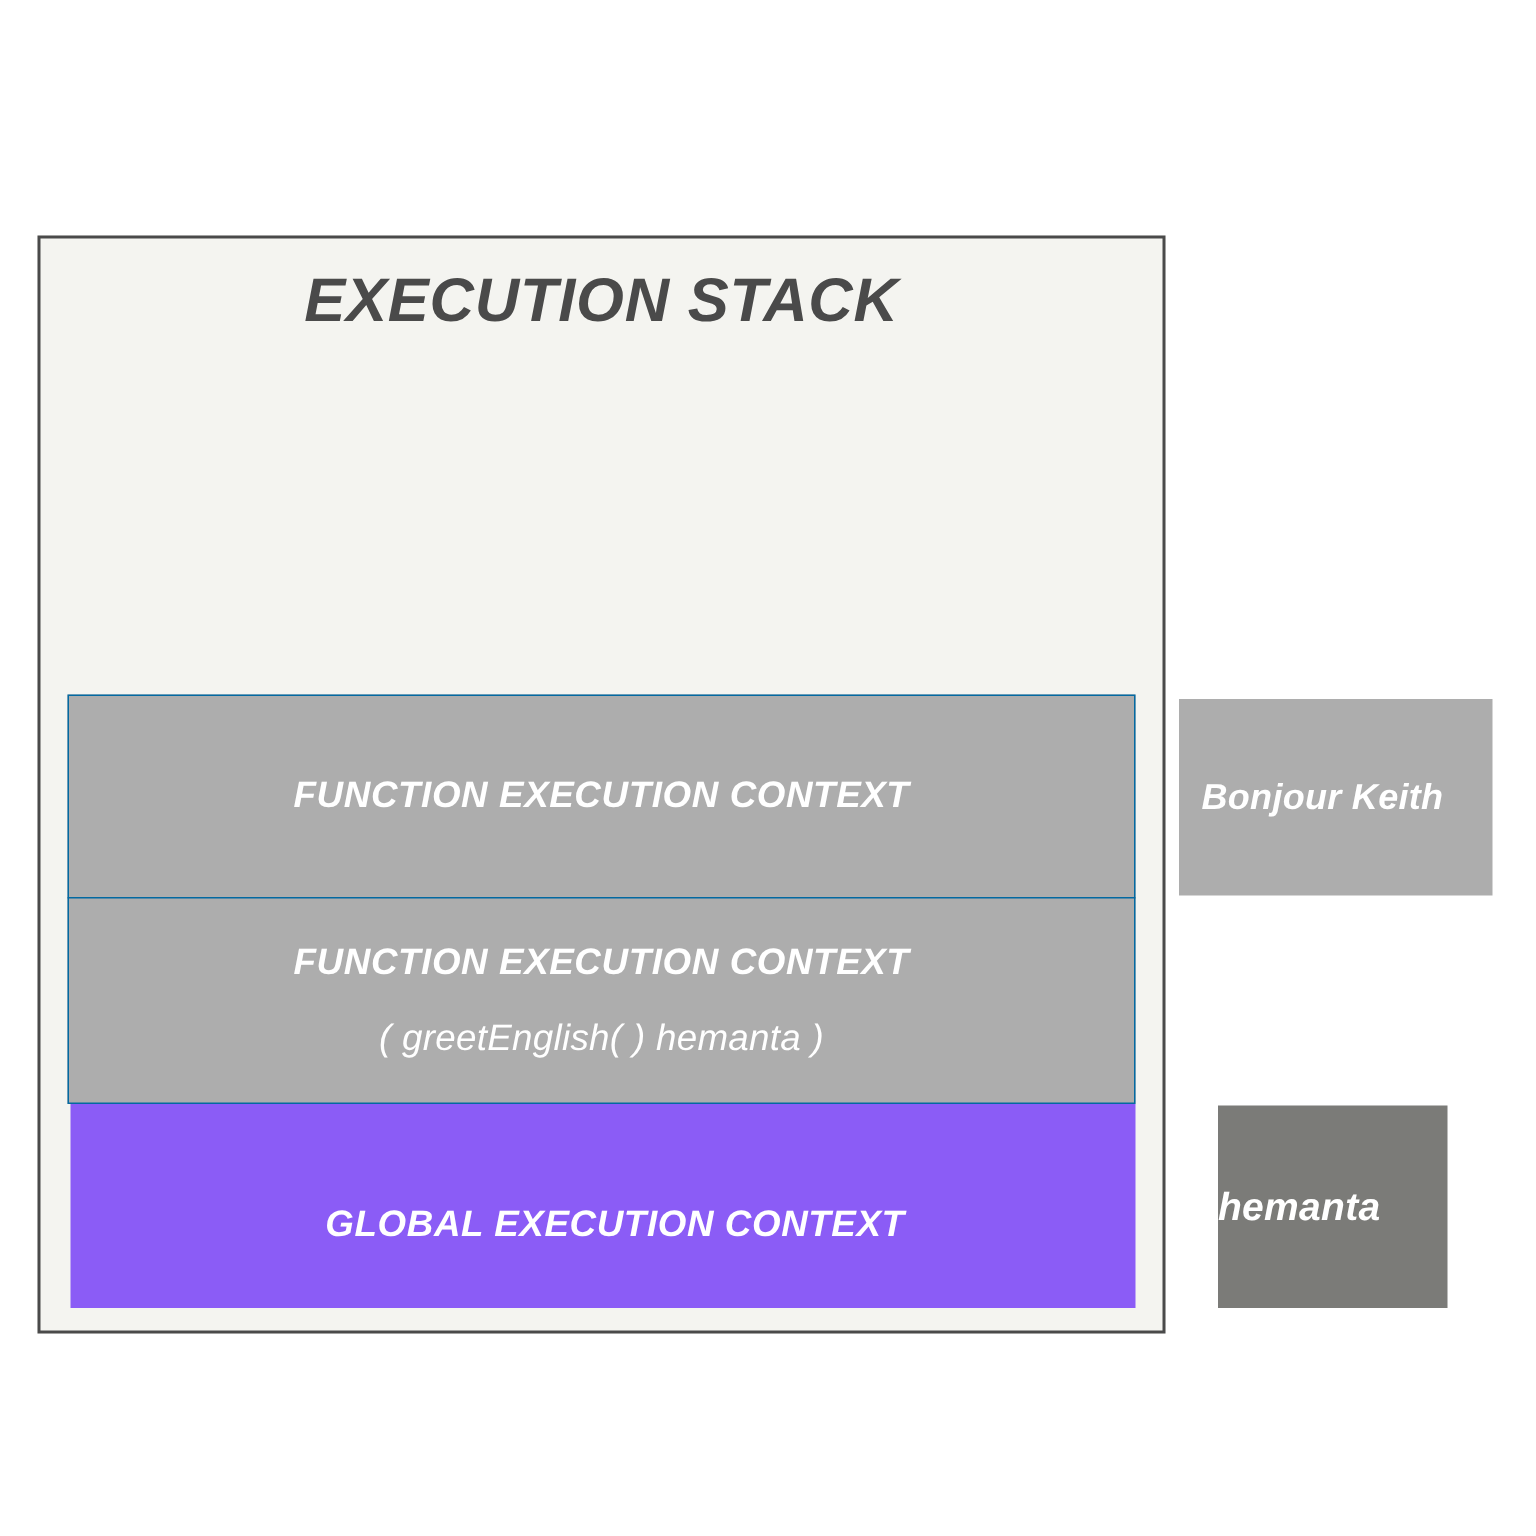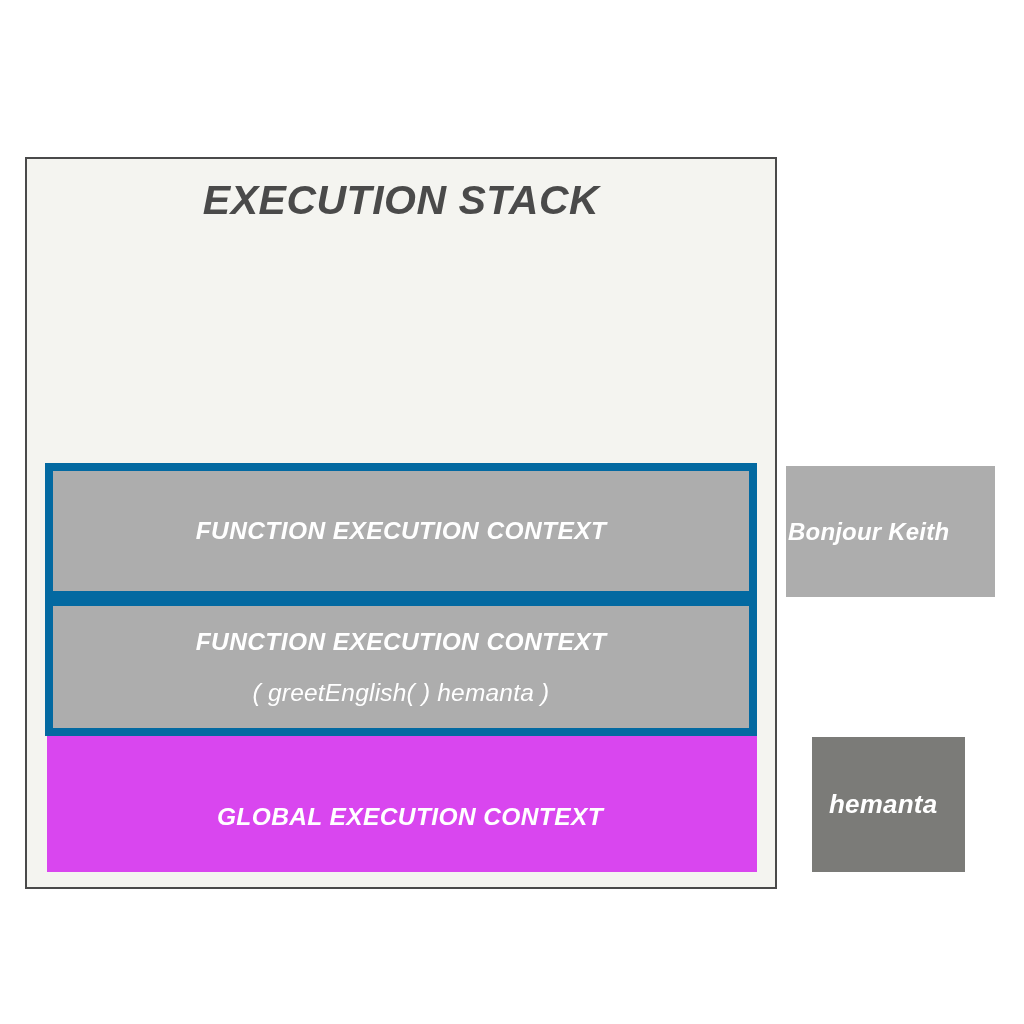--- a/index.html
+++ b/index.html
@@ -55,25 +55,25 @@
     box-sizing: border-box;
     display: flex;
     flex-direction: column;
     align-items: center;
     justify-content: center;
     color: #ffffff;
   }
 
   .frame-fn {
     background: #adadad;
-    border: 8px solid #0369a1;
+    border: 1px solid #0369a1;
   }
 
   .frame-global {
-    background: #d946ef;
+    background: #8b5cf6;
     border: none;
     padding-left: 16px;
   }
 
   .frame-title {
     font-size: 24.5px;
     font-weight: bold;
     letter-spacing: 0.4px;
     text-align: center;
     line-height: 1.2;
@@ -107,32 +107,31 @@
     font-weight: bold;
   }
 
   #callout-bonjour {
     left: 786px;
     top: 452px;
     width: 209px;
     height: 131px;
     background: #adadad;
     font-size: 24px;
-    padding-left: 2px;
+    padding-left: 15px;
     letter-spacing: 0.2px;
   }
 
   #callout-hemanta {
     left: 812px;
     top: 723px;
     width: 153px;
     height: 135px;
     background: #7b7b78;
     font-size: 26px;
-    padding-left: 17px;
     letter-spacing: 0.2px;
   }
 </style>
 </head>
 <body>
 
 <div id="canvas">
 
   <div class="stack-panel">
 

